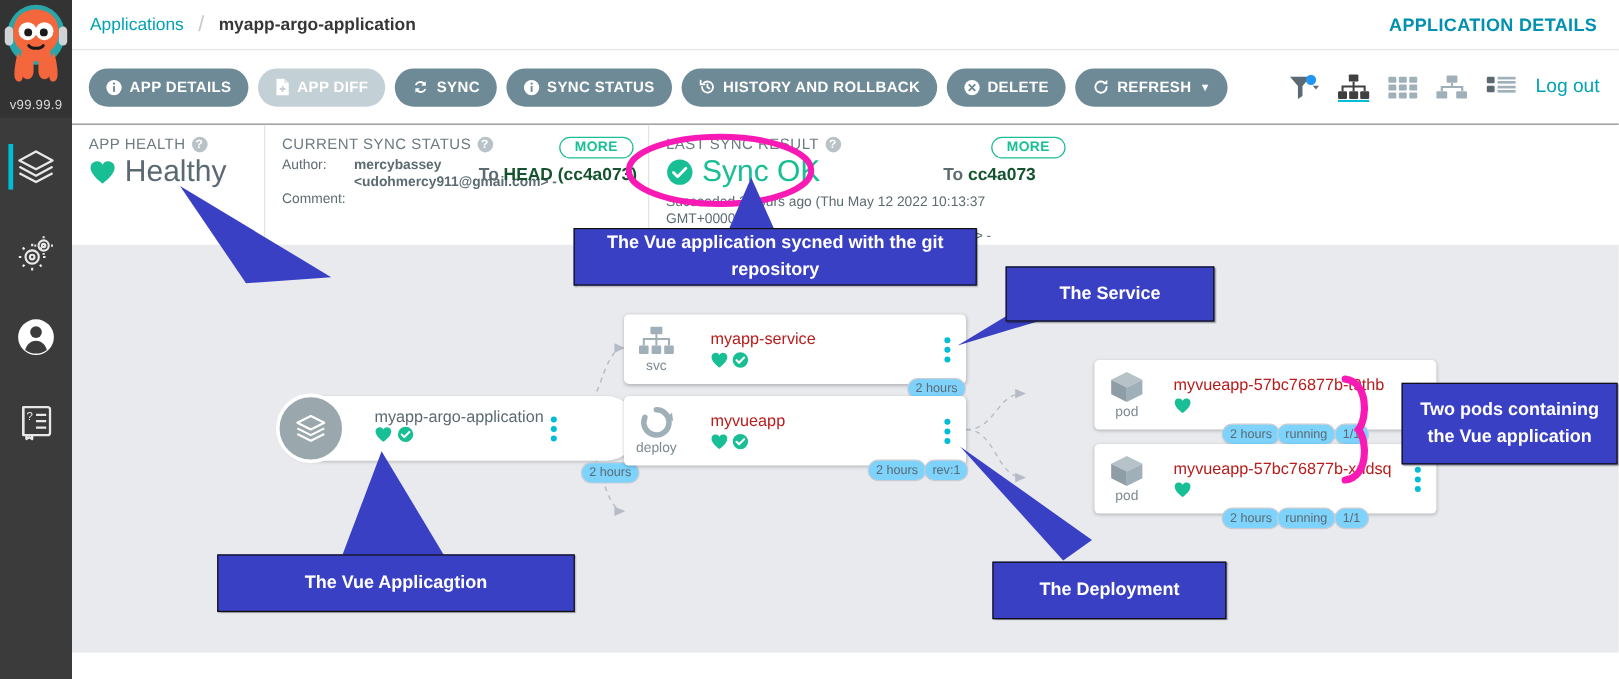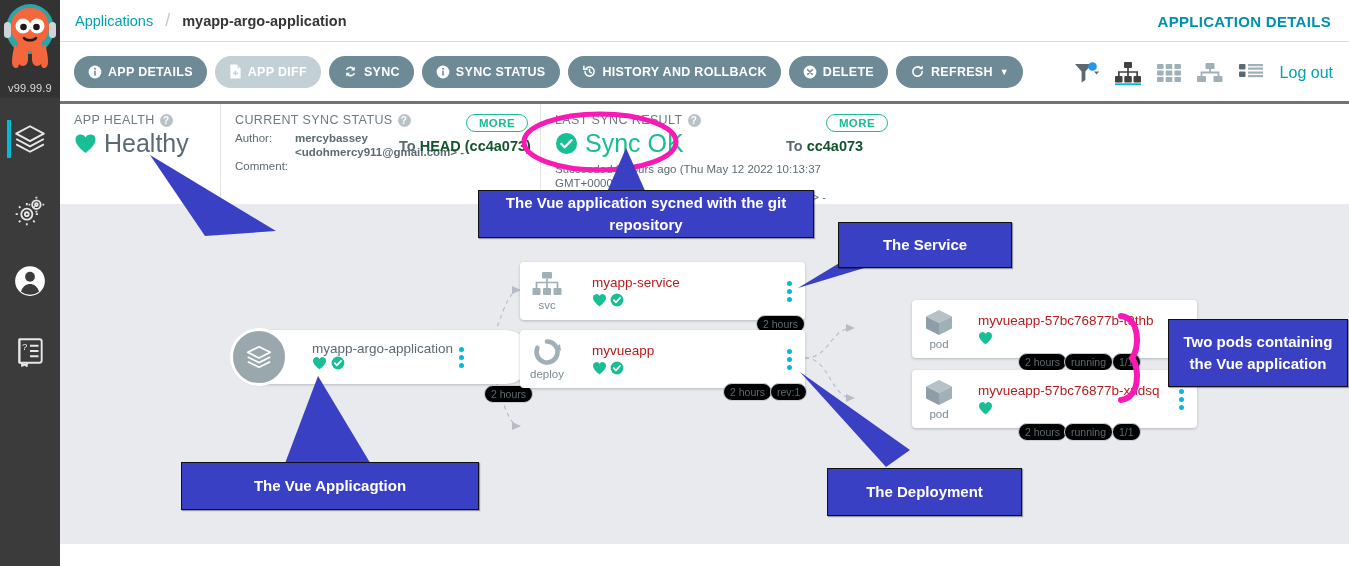--- a/index.html
+++ b/index.html
@@ -48,21 +48,21 @@
   .crumb-sep { color: #c8c8c8; font-size: 18px; margin: 0 12px; }
   .crumb-current { color: #363636; font-size: 14.5px; font-weight: bold; }
   .page-title {
     position: absolute; right: 18px; top: 13px;
     color: #0090b0; font-size: 15px; font-weight: bold; letter-spacing: .3px;
   }
 
   
   .toolbar {
     position: absolute; left: 60px; top: 42px; width: 1289px; height: 62px;
-    background: #fff; border-bottom: 3px solid #737373;
+    background: #fff; border-bottom: 1px solid #737373;
     display: flex; align-items: center; padding-left: 14px;
   }
   .tbtn {
     display: flex; align-items: center; gap: 6px;
     height: 32px; padding: 0 14px; border-radius: 16px;
     background: #6d8a96; color: #ffffff;
     font-size: 12.5px; font-weight: bold; letter-spacing: .3px;
     margin-right: 8px; cursor: pointer; white-space: nowrap;
   }
   .tbtn.disabled { background: #c3d1d7; color: #ffffff; }
@@ -133,21 +133,21 @@
   .node .body { flex: 1; padding-left: 4px; }
   .node .nm { font-size: 13.5px; color: #b91c1c; line-height: 16px; }
   .node .hearts { display: flex; align-items: center; gap: 3px; margin-top: 2px; }
   .kebab {
     width: 16px; margin-right: 8px; display: flex; flex-direction: column;
     align-items: center; gap: 3px; cursor: pointer;
   }
   .kebab i { width: 5px; height: 5px; border-radius: 50%; background: #00bcd4; display: block; }
 
   .pill {
-    position: absolute; background: #000000; border: 1px solid #c8ccd4;
+    position: absolute; background: #7dd3fc; border: 1px solid #c8ccd4;
     border-radius: 9px; font-size: 10.5px; color: #5b6a72;
     padding: 1px 6px; line-height: 14px; white-space: nowrap;
   }
 
   .appnode {
     position: absolute; left: 172px; top: 330px; width: 300px; height: 54px;
     background: #fff; border-radius: 27px; box-shadow: 0 1px 3px rgba(0,0,0,.2);
     display: flex; align-items: center;
   }
   .appnode .circ {

